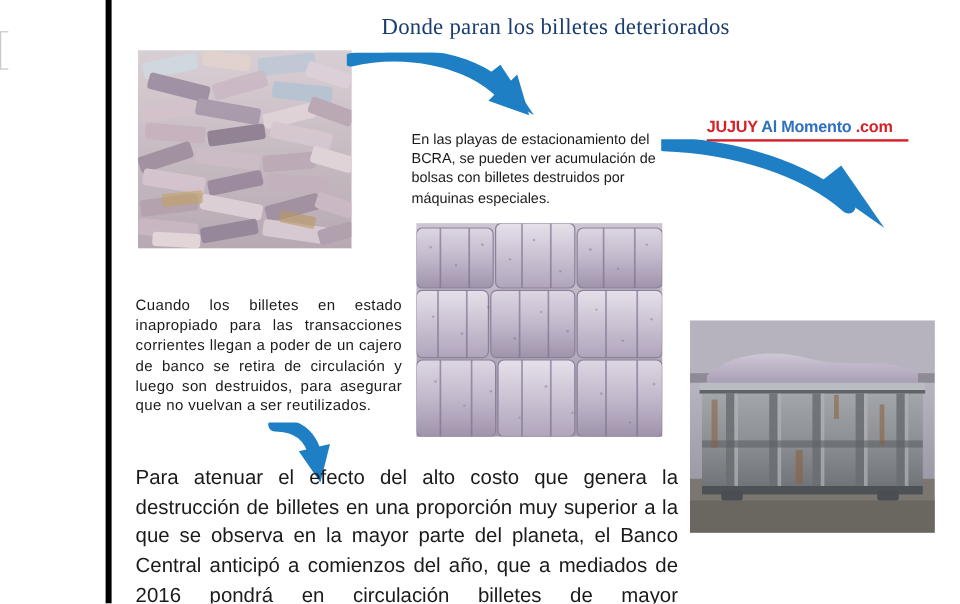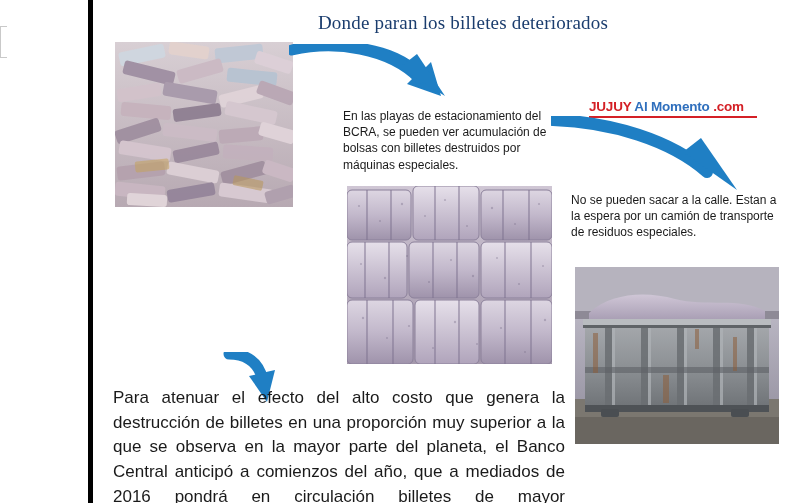--- a/index.html
+++ b/index.html
@@ -226,21 +226,20 @@
         <div class="wm-rule"></div>
       </div>
 
       <div class="arrow" id="arrow-2">
         <svg width="200" height="82" viewBox="0 0 200 82" xmlns="http://www.w3.org/2000/svg">
           <path d="M2,4 C60,6 120,24 156,56" fill="none" stroke="#1f7fc4" stroke-width="12" stroke-linecap="round"></path>
           <polygon points="132,36 186,74 150,22" fill="#1f7fc4"></polygon>
         </svg>
       </div>
 
-      <div class="txt" id="text-calle">No se pueden sacar a la calle. Estan a la espera por un camión de transporte de residuos especiales.</div>
 
       <div class="img" id="img-bales">
         <svg width="205" height="178" viewBox="0 0 205 178" xmlns="http://www.w3.org/2000/svg">
           <defs>
             <linearGradient id="g2" x1="0" y1="0" x2="0" y2="1">
               <stop offset="0" stop-color="#cfc6d4"></stop>
               <stop offset="1" stop-color="#a397ab"></stop>
             </linearGradient>
             <linearGradient id="bale" x1="0" y1="0" x2="0" y2="1">
               <stop offset="0" stop-color="#ddd6e2"></stop>
@@ -314,20 +313,21 @@
             <circle cx="86" cy="162" r="1"></circle>
               <circle cx="108" cy="136" r="1.2"></circle>
               <circle cx="130" cy="158" r="1"></circle>
             <circle cx="154" cy="142" r="1.1"></circle>
               <circle cx="178" cy="166" r="1"></circle>
               <circle cx="198" cy="134" r="1.2"></circle>
           </g>
         </svg>
       </div>
 
+      <div class="txt" id="text-cajero">Cuando los billetes en estado inapropiado para las transacciones corrientes llegan a poder de un cajero de banco se retira de circulación y luego son destruidos, para asegurar que no vuelvan a ser reutilizados.</div>
 
       <div class="arrow" id="arrow-3">
         <svg width="60" height="52" viewBox="0 0 60 52" xmlns="http://www.w3.org/2000/svg">
           <path d="M6,2 C26,2 36,12 40,28" fill="none" stroke="#1f7fc4" stroke-width="11" stroke-linecap="round"></path>
           <polygon points="26,24 44,50 52,18" fill="#1f7fc4"></polygon>
         </svg>
       </div>
 
       <div class="img" id="img-dumpster">
         <svg width="204" height="177" viewBox="0 0 204 177" xmlns="http://www.w3.org/2000/svg">

